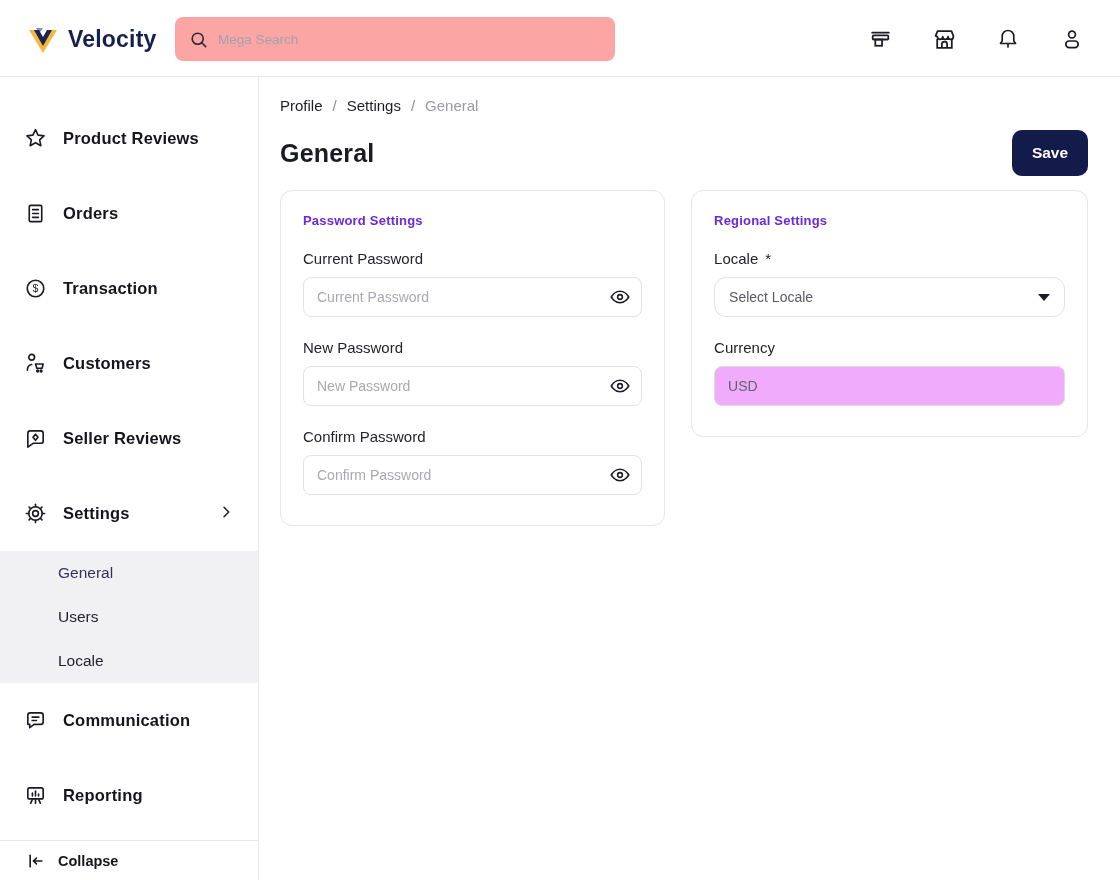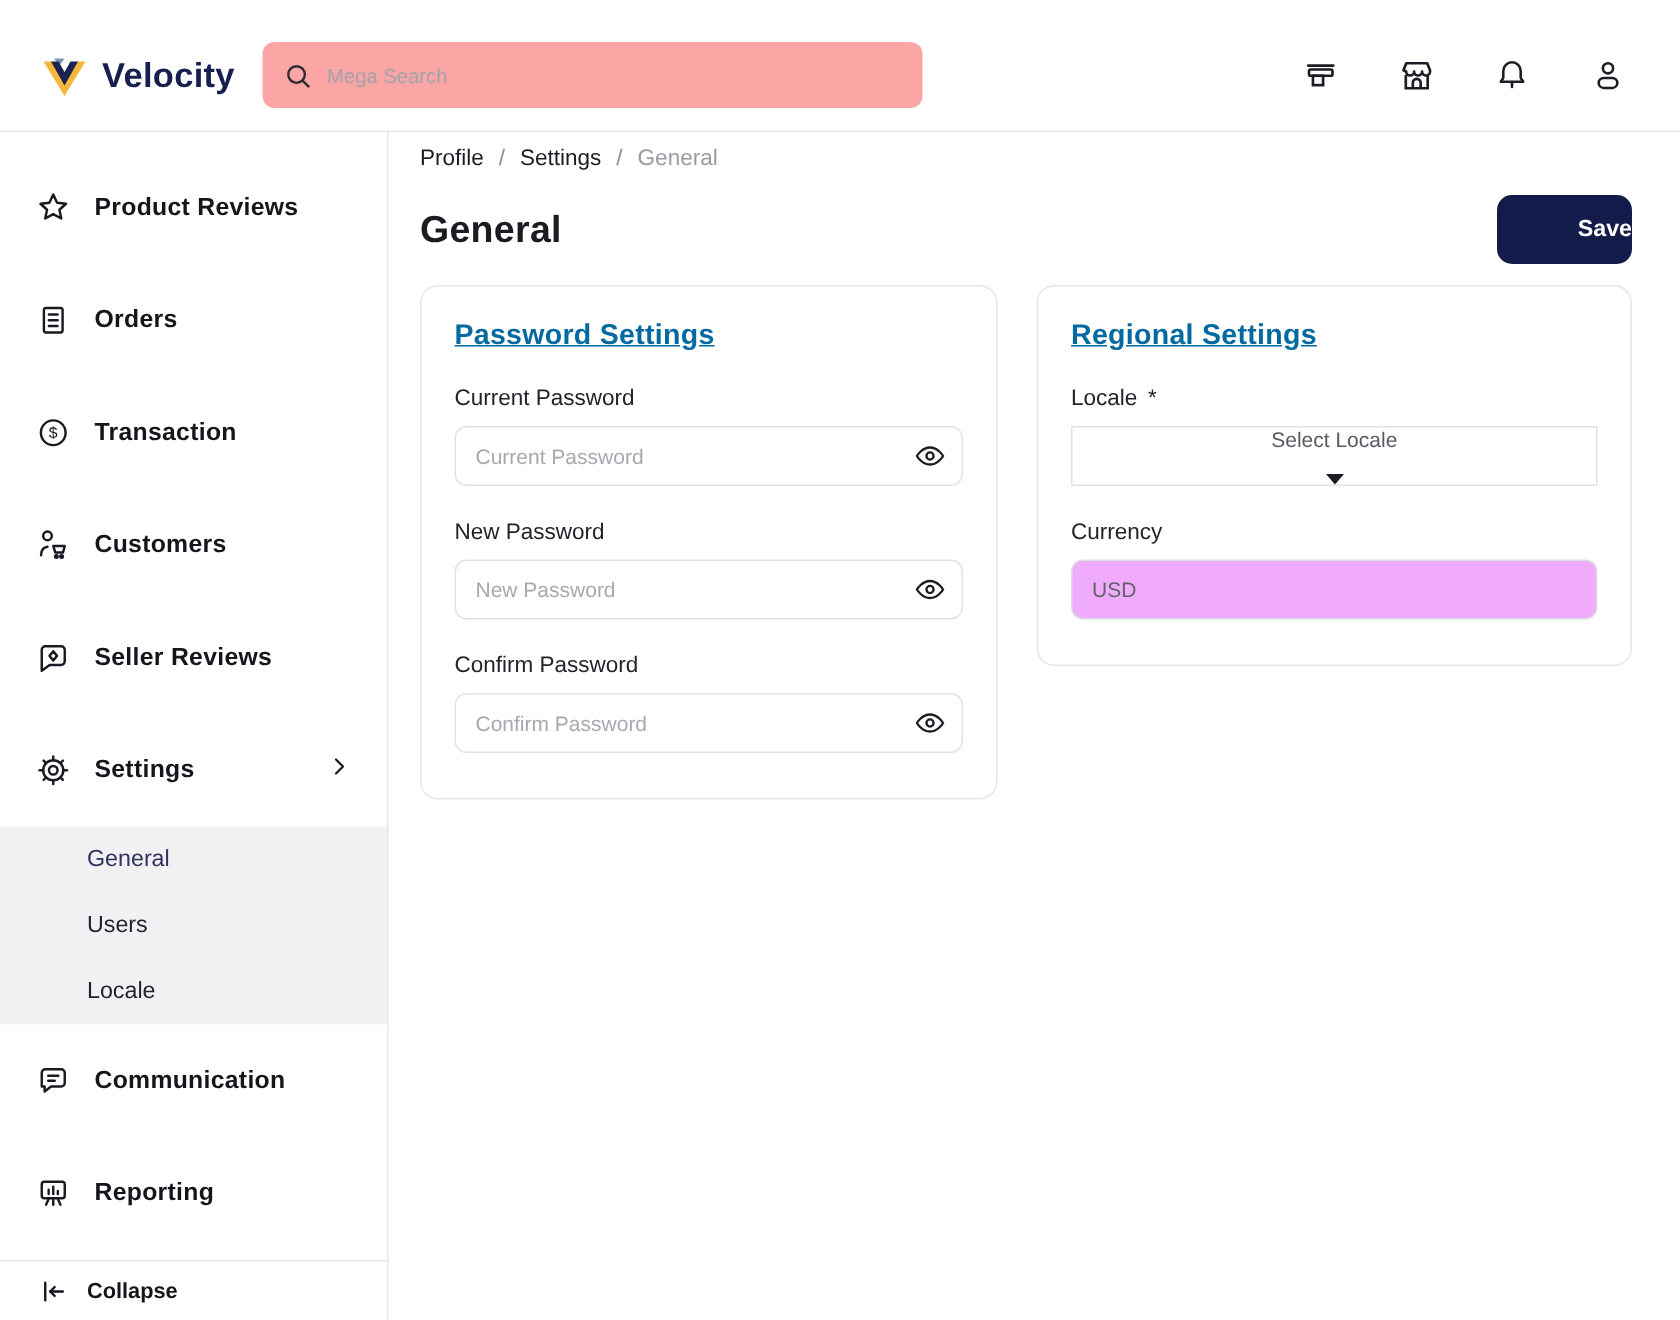--- a/index.html
+++ b/index.html
@@ -1,20 +1,20 @@
 <!DOCTYPE html>
 <html><head>
 <meta charset="utf-8">
 <style>
   * { margin:0; padding:0; box-sizing:border-box; }
   html,body { width:1120px; height:880px; overflow:hidden; background:#ffffff;
     font-family:"Liberation Sans", sans-serif; color:#17171e; }
 
   
-  .header { position:fixed; top:13px; left:0; width:1120px; height:75px; background:#fff;
+  .header { position:fixed; top:2px; left:0; width:1120px; height:75px; background:#fff;
     border-bottom:1px solid #e7e7ec; display:flex; align-items:center; z-index:10; }
   .logo { display:flex; align-items:center; gap:8px; padding-left:26px; width:175px; }
   .logo-mark { width:34px; height:34px; position:relative; flex:0 0 auto; }
   .logo-text { font-size:23px; font-weight:800; color:#171f4e; letter-spacing:.2px; }
   .searchbar { width:440px; height:44px; background:#fca5a5; border-radius:8px;
     display:flex; align-items:center; padding:0 14px; gap:10px; }
   .searchbar input { border:none; outline:none; background:transparent; flex:1;
     font-size:13.5px; color:#3a3a42; font-family:inherit; }
   .searchbar input::placeholder { color:#a2a2ab; }
   .header-actions { margin-left:auto; display:flex; align-items:center; gap:36px; padding-right:34px; }
@@ -38,39 +38,39 @@
   .collapse-row .nav-label { font-size:14.5px; font-weight:600; color:#15151c; }
 
   
   .main { margin-left:260px; padding:22px 32px 0 20px; }
   .breadcrumb { display:flex; align-items:center; gap:10px; font-size:15px; }
   .crumb { color:#1c1c24; font-weight:500; cursor:pointer; }
   .crumb-sep { color:#8c8c94; }
   .crumb.current { color:#9b9ba3; cursor:default; }
   .title-row { display:flex; align-items:center; justify-content:space-between; margin-top:16px; }
   .page-title { font-size:25px; font-weight:700; color:#1b1b22; letter-spacing:.2px; }
-  .save-btn { width:90px; height:46px; background:#131b4a; color:#fff; border:none;
-    border-radius:10px; font-size:15.5px; font-weight:700; cursor:pointer; font-family:inherit;text-align:right; }
+  .save-btn { width:76px; height:46px; background:#131b4a; color:#fff; border:none;
+    border-radius:10px; font-size:15.5px; font-weight:700; cursor:pointer; font-family:inherit; }
 
   .cards { display:flex; align-items:flex-start; gap:26px; margin-top:14px; }
   .card { background:#fff; border:1px solid #e5e5ea; border-radius:12px; padding:22px 22px 30px 22px; }
   .card-password { width:388px; }
   .card-regional { width:400px; }
-  .card-title { font-size:19px; font-weight:700; color:#0369a1; letter-spacing:.2px;text-decoration:underline; }
+  .card-title { font-size:13px; font-weight:700; color:#6d28d9; letter-spacing:.2px; }
   .field-label { font-size:15px; color:#23232b; margin:22px 0 10px 0; display:flex; gap:7px; }
   .req { color:#23232b; }
   .input-wrap { position:relative; }
   .text-input { width:100%; height:40px; border:1px solid #e2e2e7; border-radius:8px;
     padding:0 40px 0 13px; font-size:14px; color:#3a3a42; outline:none; font-family:inherit; background:#fff; }
   .text-input::placeholder { color:#a8a8b0; }
   .eye-btn { position:absolute; right:11px; top:50%; transform:translateY(-50%);
     width:22px; height:22px; color:#1c1c24; cursor:pointer; background:none; border:none;
     display:flex; align-items:center; justify-content:center; }
-  .select-box { height:40px; border:1px solid #e2e2e7; border-radius:0; display:flex;
-    align-items:center; justify-content:space-between; padding:0 14px; cursor:pointer;flex-direction:column; }
+  .select-box { height:40px; border:1px solid #e2e2e7; border-radius:12px; display:flex;
+    align-items:center; justify-content:space-between; padding:0 14px; cursor:pointer; }
   .select-box .select-value { font-size:14px; color:#5a5a64; }
   .caret { width:0; height:0; border-left:6px solid transparent; border-right:6px solid transparent;
     border-top:7px solid #1c1c24; }
   .disabled-input { background:#f0abfc; border-color:#dcdce1; color:#63636c; }
 </style>
 </head>
 <body>
 
 <div class="header">
   <div class="logo">

